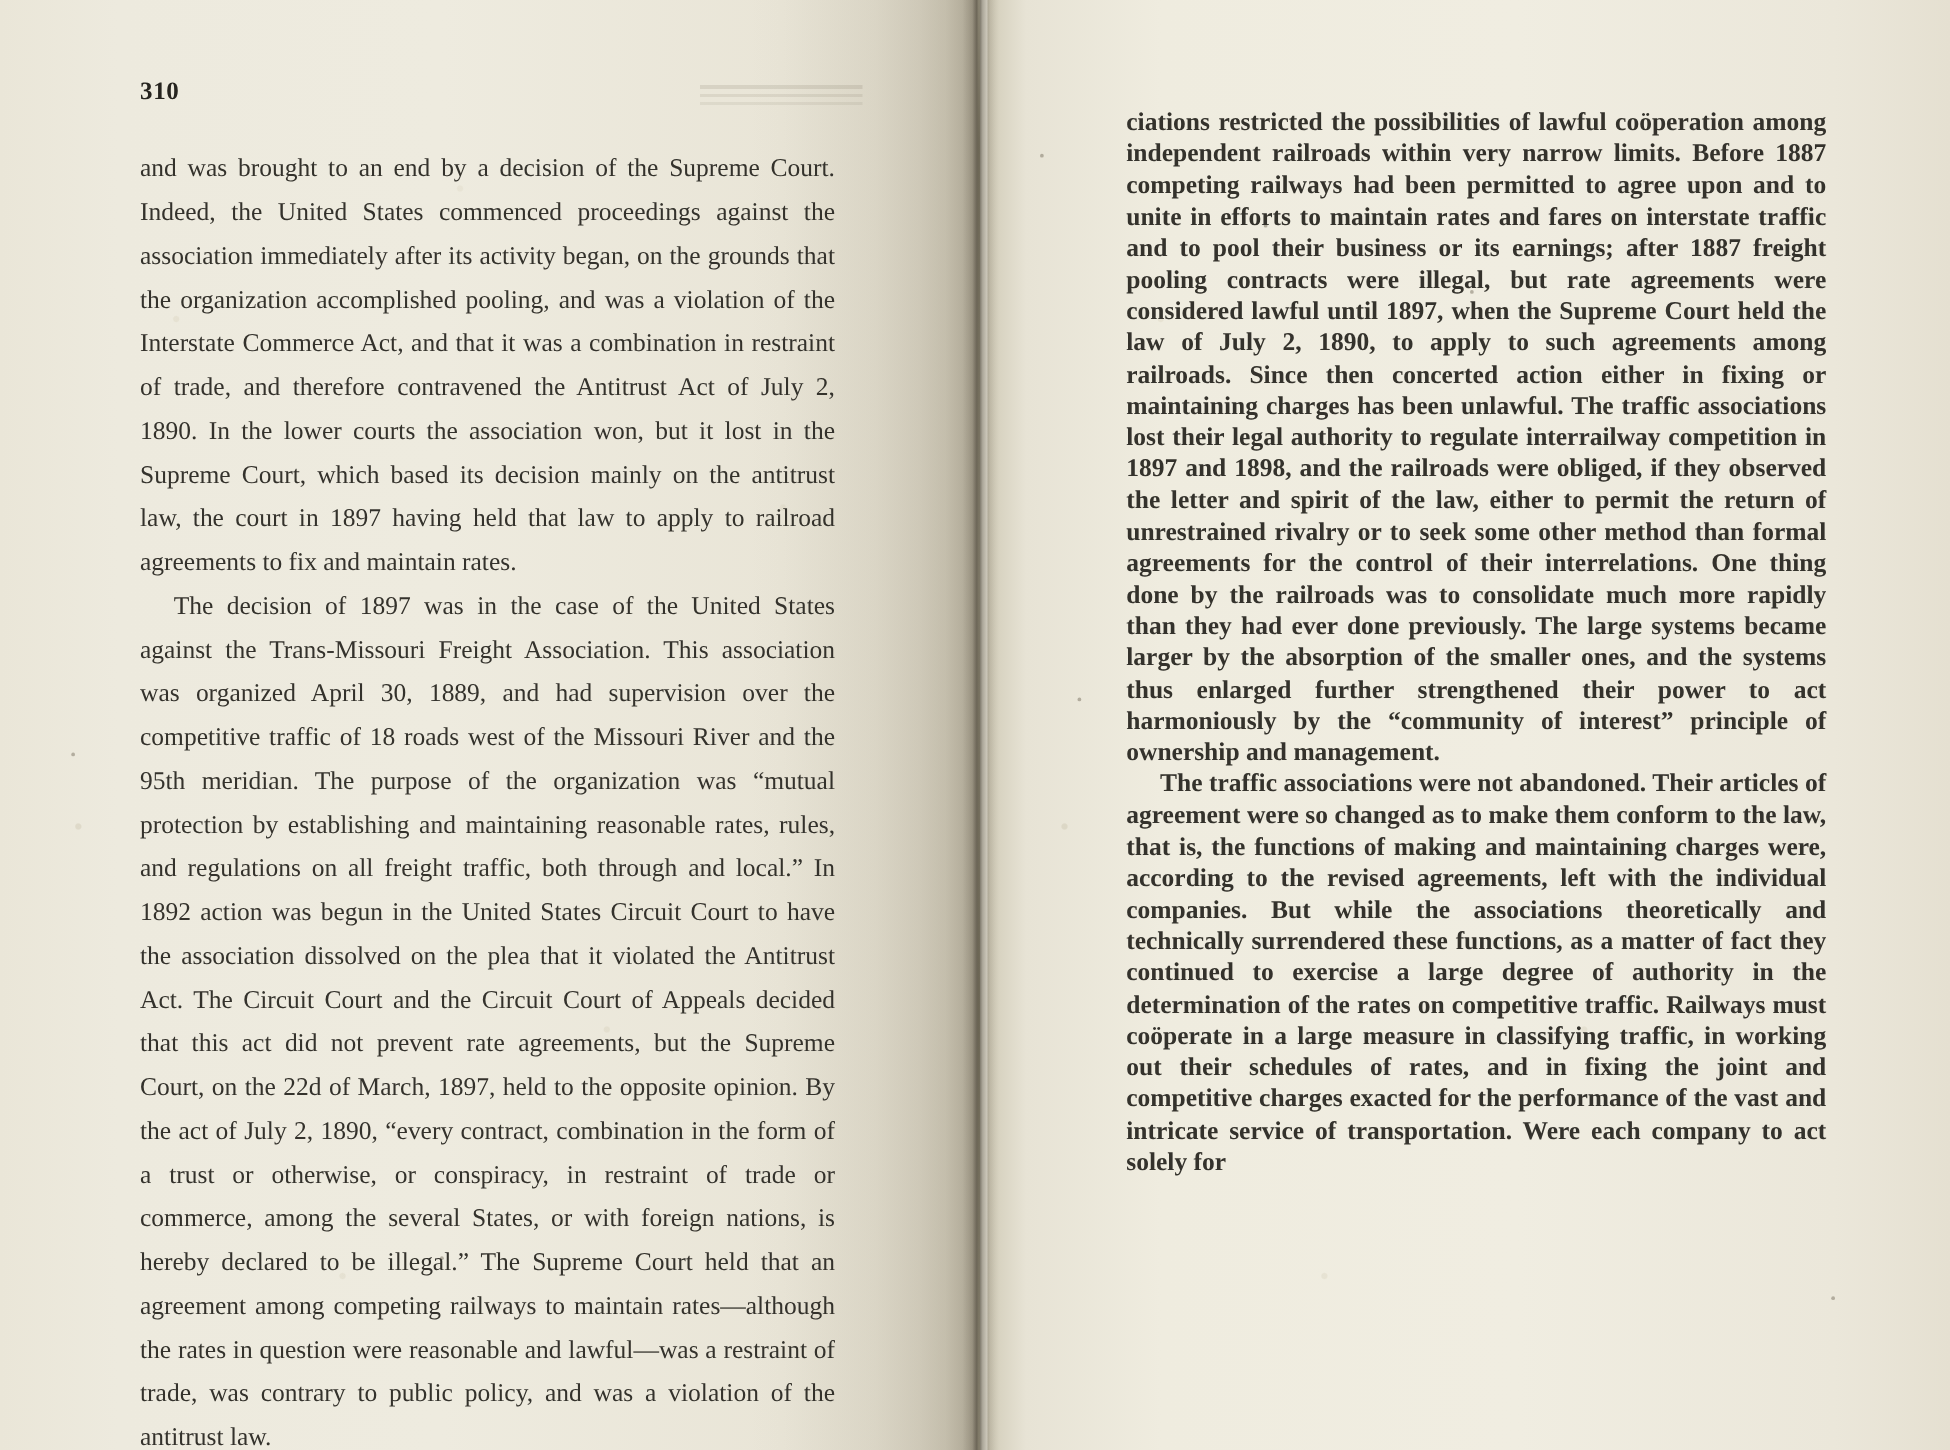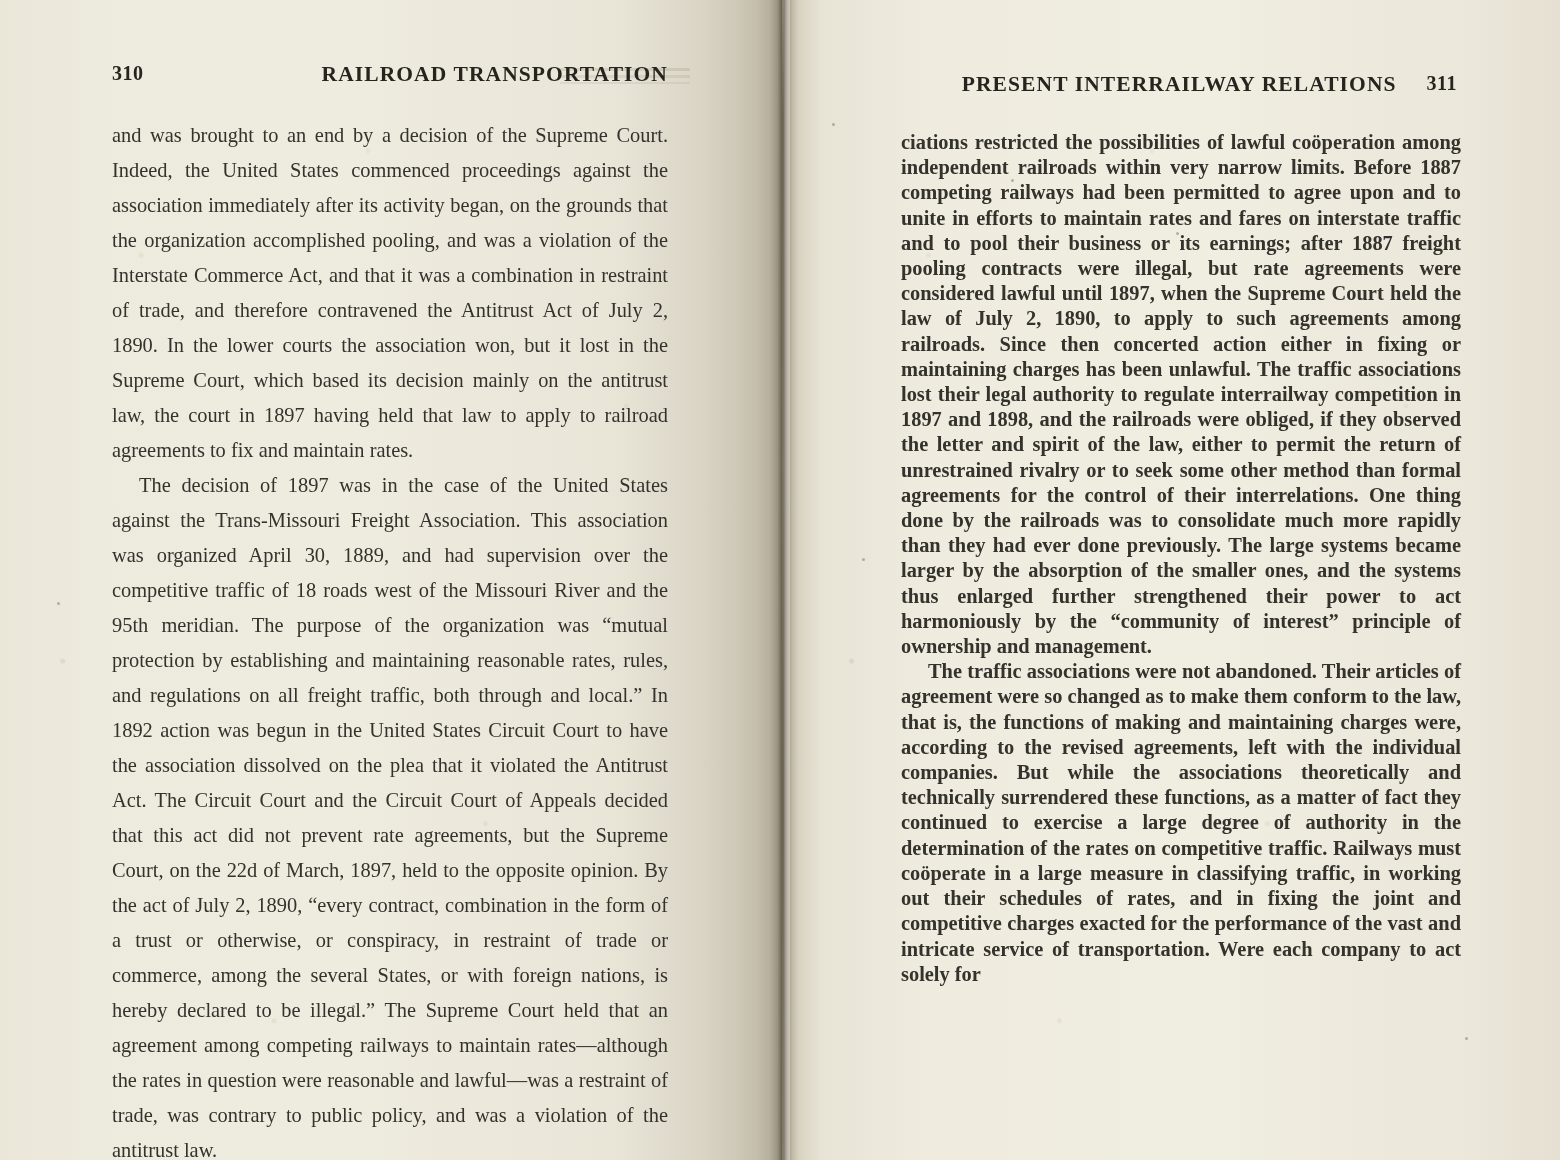--- a/index.html
+++ b/index.html
@@ -114,21 +114,21 @@
     letter-spacing: 1.1px;
     font-weight: bold;
     color: #26241f;
     height: 44px;
     white-space: nowrap;
   }
   .running-head .folio {
     font-size: 20px;
     letter-spacing: .5px;
   }
-  #head-left  { display: flex; justify-content: space-between; }
+  #head-left  { display: flex; }
   #head-left .folio { width: 96px; }
   #head-right { display: flex; justify-content: flex-end; padding-right: 4px;}
   #head-right .folio { margin-left: 30px; }
 
   .body-text p {
     margin: 0;
     text-align: justify;
     text-align-last: left;
     font-size: 20.4px;
     line-height: 35px;
@@ -191,32 +191,27 @@
   <div class="speck" style="left:1176px;top:232px;  width:3px; height:3px;"></div>
   <div class="speck" style="left:1465px;top:1037px; width:3px; height:3px;"></div>
   <div class="speck" style="left:832px;  top:123px;  width:3px; height:3px;"></div>
   <div class="speck" style="left:862px;  top:558px;  width:3px; height:3px;"></div>
 
   <div id="showthrough"></div>
 
   <div class="page-body" id="page-left-body">
     <div class="running-head" id="head-left">
       <span class="folio">310</span>
-      <span class="title">RAILROAD TRANSPORTATION</span>
     </div>
     <div class="body-text">
       <p class="cont">and was brought to an end by a decision of the Supreme Court. Indeed, the United States commenced proceedings against the association immediately after its activity began, on the grounds that the organization accomplished pooling, and was a violation of the Interstate Commerce Act, and that it was a combination in restraint of trade, and therefore contravened the Antitrust Act of July 2, 1890. In the lower courts the association won, but it lost in the Supreme Court, which based its decision mainly on the antitrust law, the court in 1897 having held that law to apply to railroad agreements to fix and maintain rates.</p>
       <p class="indent">The decision of 1897 was in the case of the United States against the Trans-Missouri Freight Association. This association was organized April 30, 1889, and had supervision over the competitive traffic of 18 roads west of the Missouri River and the 95th meridian. The purpose of the organization was “mutual protection by establishing and maintaining reasonable rates, rules, and regulations on all freight traffic, both through and local.” In 1892 action was begun in the United States Circuit Court to have the association dissolved on the plea that it violated the Antitrust Act. The Circuit Court and the Circuit Court of Appeals decided that this act did not prevent rate agreements, but the Supreme Court, on the 22d of March, 1897, held to the opposite opinion. By the act of July 2, 1890, “every contract, combination in the form of a trust or otherwise, or conspiracy, in restraint of trade or commerce, among the several States, or with foreign nations, is hereby declared to be illegal.” The Supreme Court held that an agreement among competing railways to maintain rates—although the rates in question were reasonable and lawful—was a restraint of trade, was contrary to public policy, and was a violation of the antitrust law.</p>
     </div>
   </div>
 
   <div class="page-body" id="page-right-body">
-    <div class="running-head" id="head-right">
-      <span class="title">PRESENT INTERRAILWAY RELATIONS</span>
-      <span class="folio">311</span>
-    </div>
     <div class="body-text">
       <p class="cont">ciations restricted the possibilities of lawful coöperation among independent railroads within very narrow limits. Before 1887 competing railways had been permitted to agree upon and to unite in efforts to maintain rates and fares on interstate traffic and to pool their business or its earnings; after 1887 freight pooling contracts were illegal, but rate agreements were considered lawful until 1897, when the Supreme Court held the law of July 2, 1890, to apply to such agreements among railroads. Since then concerted action either in fixing or maintaining charges has been unlawful. The traffic associations lost their legal authority to regulate interrailway competition in 1897 and 1898, and the railroads were obliged, if they observed the letter and spirit of the law, either to permit the return of unrestrained rivalry or to seek some other method than formal agreements for the control of their interrelations. One thing done by the railroads was to consolidate much more rapidly than they had ever done previously. The large systems became larger by the absorption of the smaller ones, and the systems thus enlarged further strengthened their power to act harmoniously by the “community of interest” principle of ownership and management.</p>
       <p class="indent">The traffic associations were not abandoned. Their articles of agreement were so changed as to make them conform to the law, that is, the functions of making and maintaining charges were, according to the revised agreements, left with the individual companies. But while the associations theoretically and technically surrendered these functions, as a matter of fact they continued to exercise a large degree of authority in the determination of the rates on competitive traffic. Railways must coöperate in a large measure in classifying traffic, in working out their schedules of rates, and in fixing the joint and competitive charges exacted for the performance of the vast and intricate service of transportation. Were each company to act solely for</p>
     </div>
   </div>
 
 </div>
 
 </body></html>

